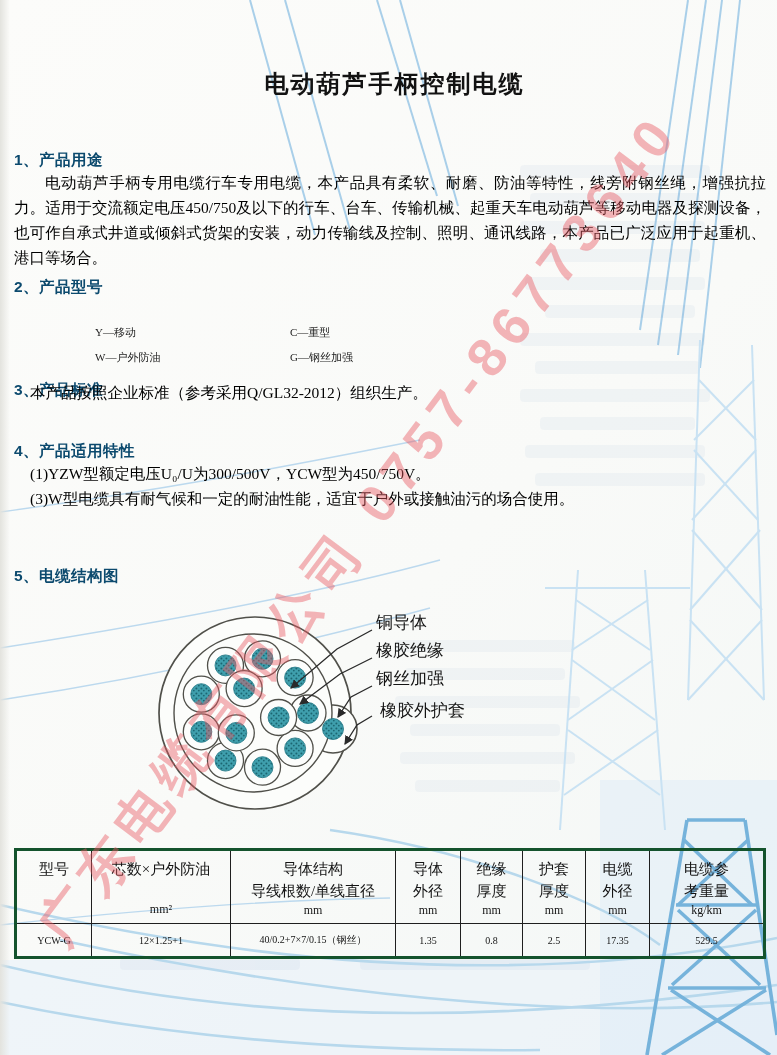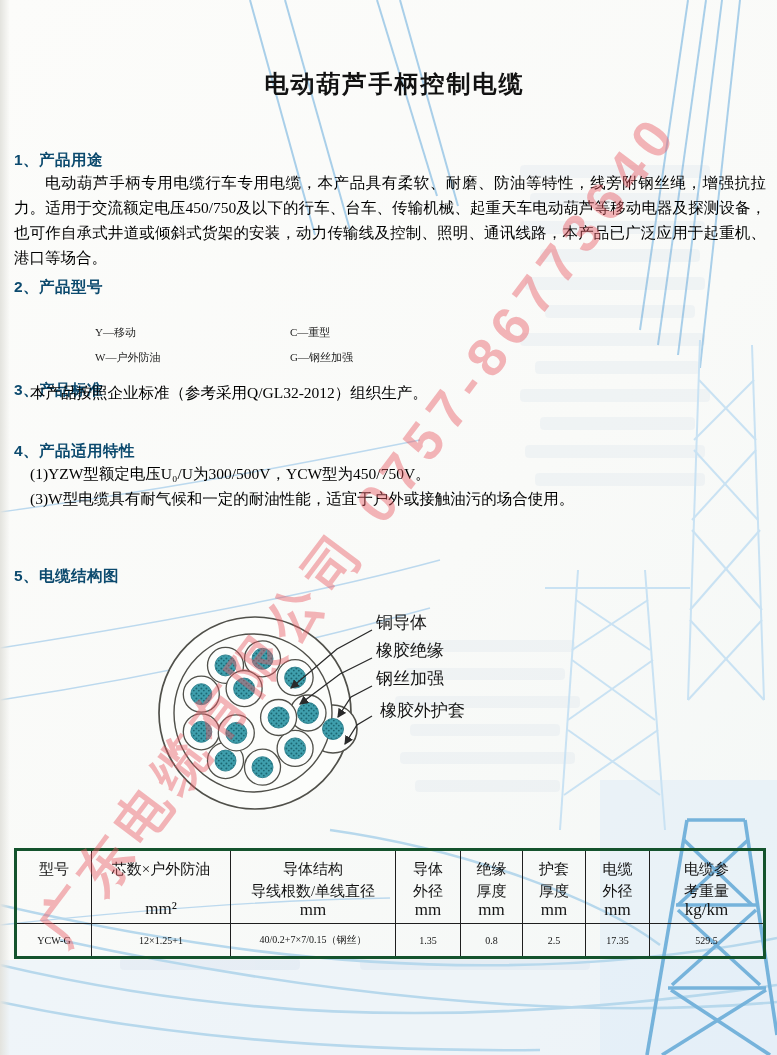--- a/index.html
+++ b/index.html
@@ -30,21 +30,21 @@
     background:transparent;font-size:15px;color:#141414;
   }
   .spec-table th,.spec-table td{
     border:1.4px solid #1f1f1f;padding:0;background:transparent;font-weight:normal;
   }
   .spec-table{border:3px solid #14532d;font-family:Liberation Serif, serif;}
   .hcell{display:flex;flex-direction:column;justify-content:space-between;
     align-items:center;height:72px;padding:7px 2px 6px 2px;box-sizing:border-box;}
   .htop{display:flex;flex-direction:column;align-items:center;line-height:22px;}
   .hl:empty{display:none;}
-  .hunit{font-size:17px;line-height:16px;}
+  .hunit{font-size:12px;line-height:16px;}
   .hunit:empty{display:none;}
   .drow td{height:32px;text-align:center;vertical-align:middle;font-size:10px;}
   .watermark{
     position:absolute;left:22px;top:916px;z-index:4;pointer-events:none;
     transform:rotate(-53deg);transform-origin:0 0;
     width:1250px;font-family:"Liberation Sans",sans-serif;font-weight:bold;
     font-size:54px;letter-spacing:9px;color:rgba(232,88,97,0.44);
     white-space:nowrap;
   }
   svg text{font-family:"Liberation Serif",serif;}

